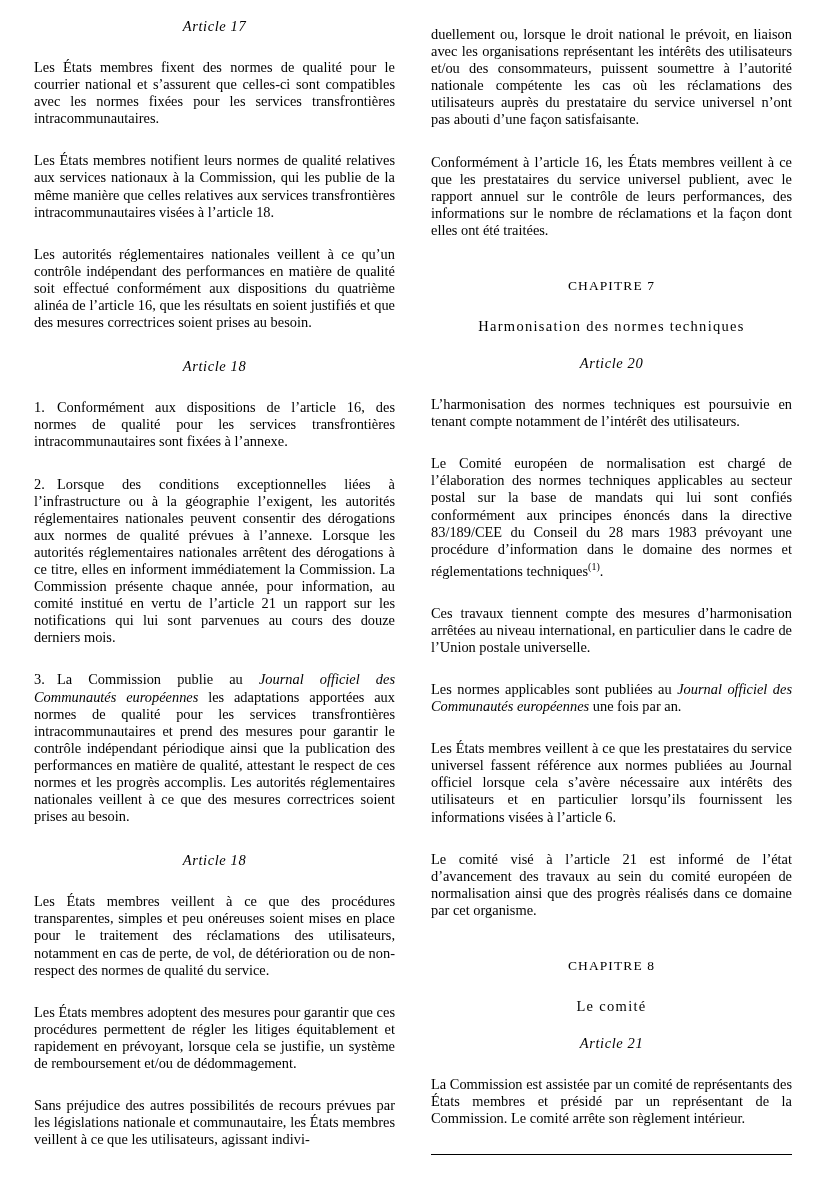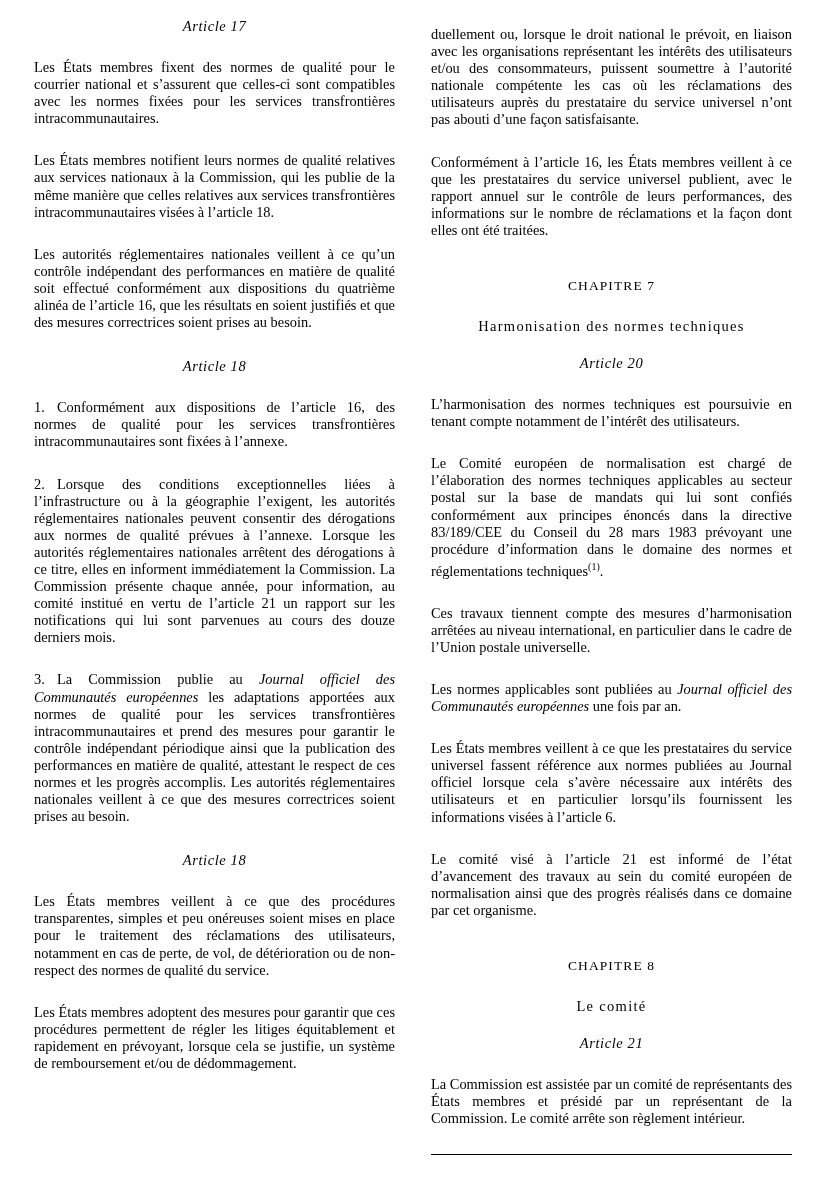--- a/index.html
+++ b/index.html
@@ -125,20 +125,21 @@
       </p>
 
       <p class="para">
         <span class="num">3.</span><span>La Commission publie au </span><span class="it">Journal officiel des Communautés européennes</span><span> les adaptations apportées aux normes de qualité pour les services transfrontières intracommunautaires et prend des mesures pour garantir le contrôle indépendant périodique ainsi que la publication des performances en matière de qualité, attestant le respect de ces normes et les progrès accomplis. Les autorités réglementaires nationales veillent à ce que des mesures correctrices soient prises au besoin.</span>
       </p>
 
       <div class="art-head">Article 18</div>
 
       <p class="para">Les États membres veillent à ce que des procédures transparentes, simples et peu onéreuses soient mises en place pour le traitement des réclamations des utilisateurs, notamment en cas de perte, de vol, de détérioration ou de non-respect des normes de qualité du service.</p>
       <p class="para">Les États membres adoptent des mesures pour garantir que ces procédures permettent de régler les litiges équitablement et rapidement en prévoyant, lorsque cela se justifie, un système de remboursement et/ou de dédommagement.</p>
+      <p class="para">Sans préjudice des autres possibilités de recours prévues par les législations nationale et communautaire, les États membres veillent à ce que les utilisateurs, agissant indivi-</p>
 
       <div class="spacer-grow"></div>
     </div>
 
     <div class="col">
 
       <p class="para">duellement ou, lorsque le droit national le prévoit, en liaison avec les organisations représentant les intérêts des utilisateurs et/ou des consommateurs, puissent soumettre à l’autorité nationale compétente les cas où les réclamations des utilisateurs auprès du prestataire du service universel n’ont pas abouti d’une façon satisfaisante.</p>
       <p class="para">Conformément à l’article 16, les États membres veillent à ce que les prestataires du service universel publient, avec le rapport annuel sur le contrôle de leurs performances, des informations sur le nombre de réclamations et la façon dont elles ont été traitées.</p>
 
       <div class="chap-head">CHAPITRE 7</div>

